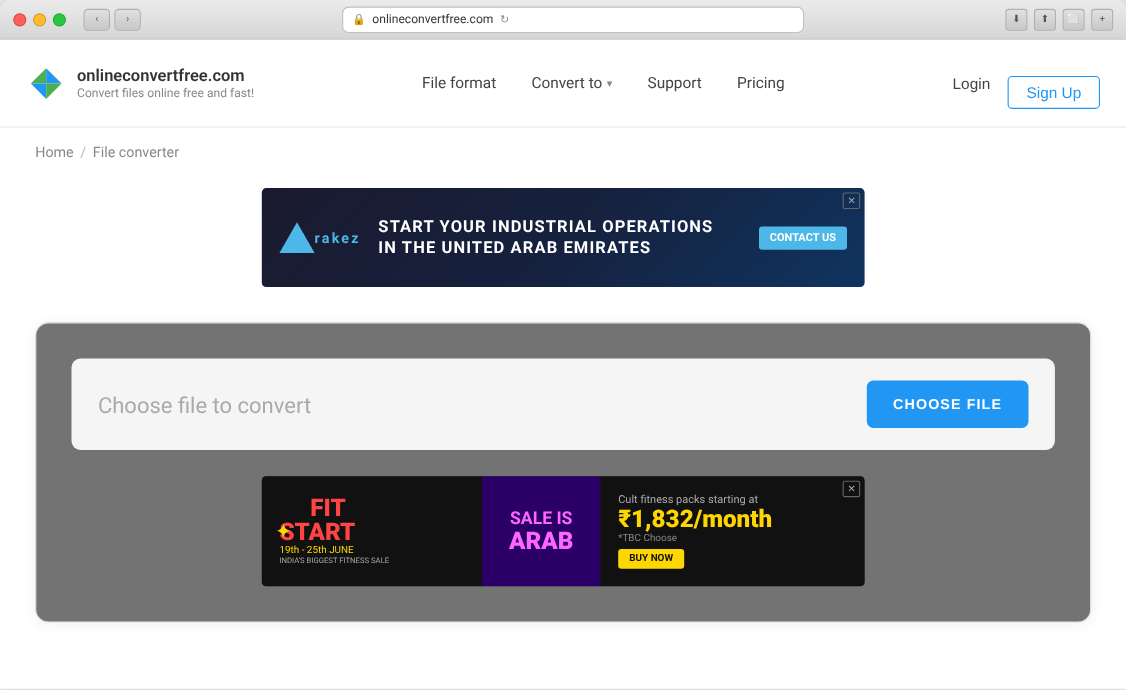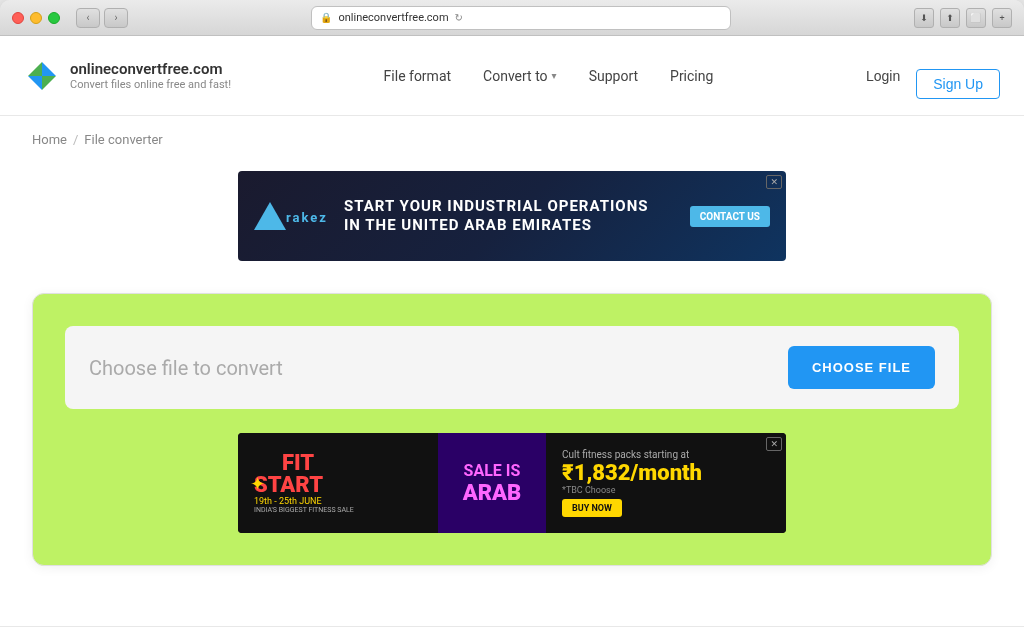--- a/index.html
+++ b/index.html
@@ -307,21 +307,21 @@
       font-weight: 700;
       padding: 5px 10px;
       border-radius: 3px;
       text-transform: uppercase;
       white-space: nowrap;
       margin-left: 12px;
     }
 
     
     .converter-box {
-      background: #bef264;
+      background: #737373;
       border: 1px solid #e0e0e0;
       border-radius: 12px;
       padding: 32px;
       box-shadow: 0 2px 12px rgba(0,0,0,0.06);
       margin-bottom: 24px;
     }
 
     .file-choose-row {
       display: flex;
       align-items: center;

